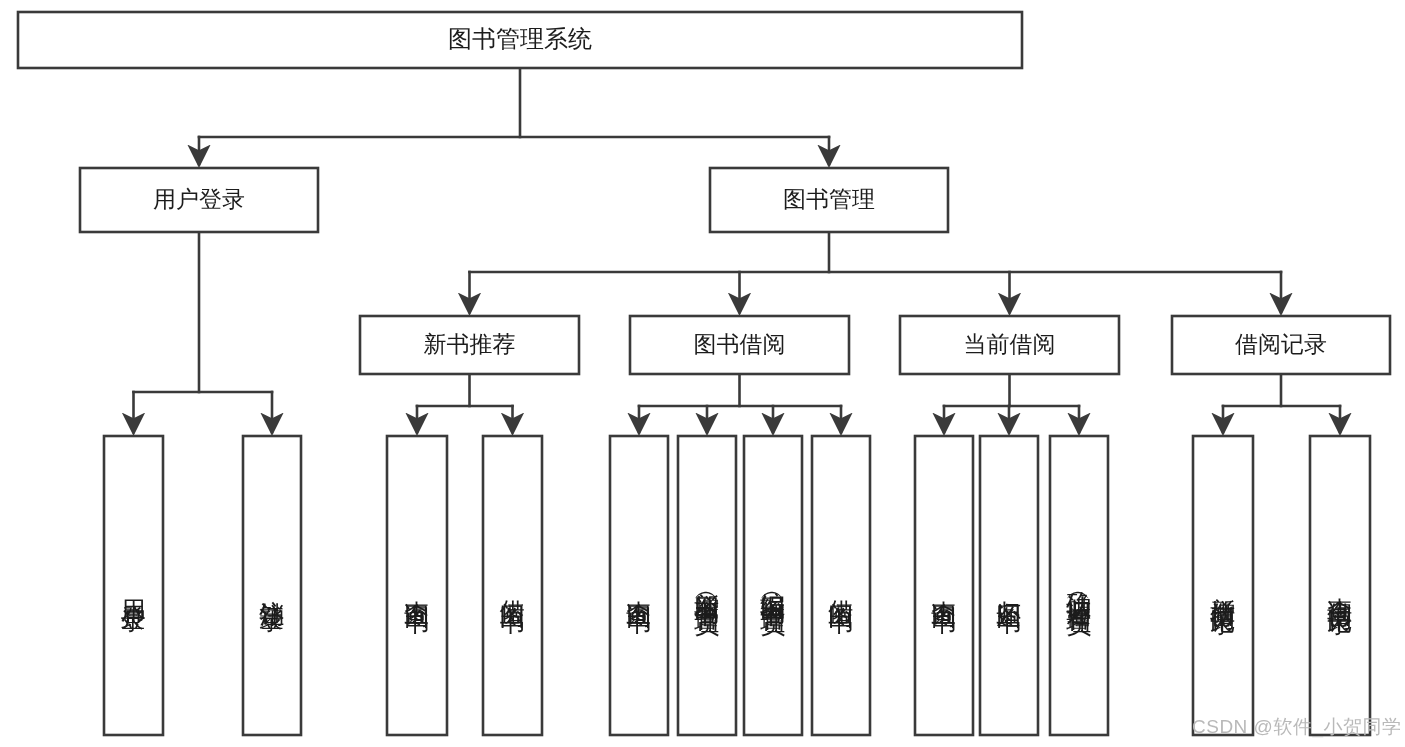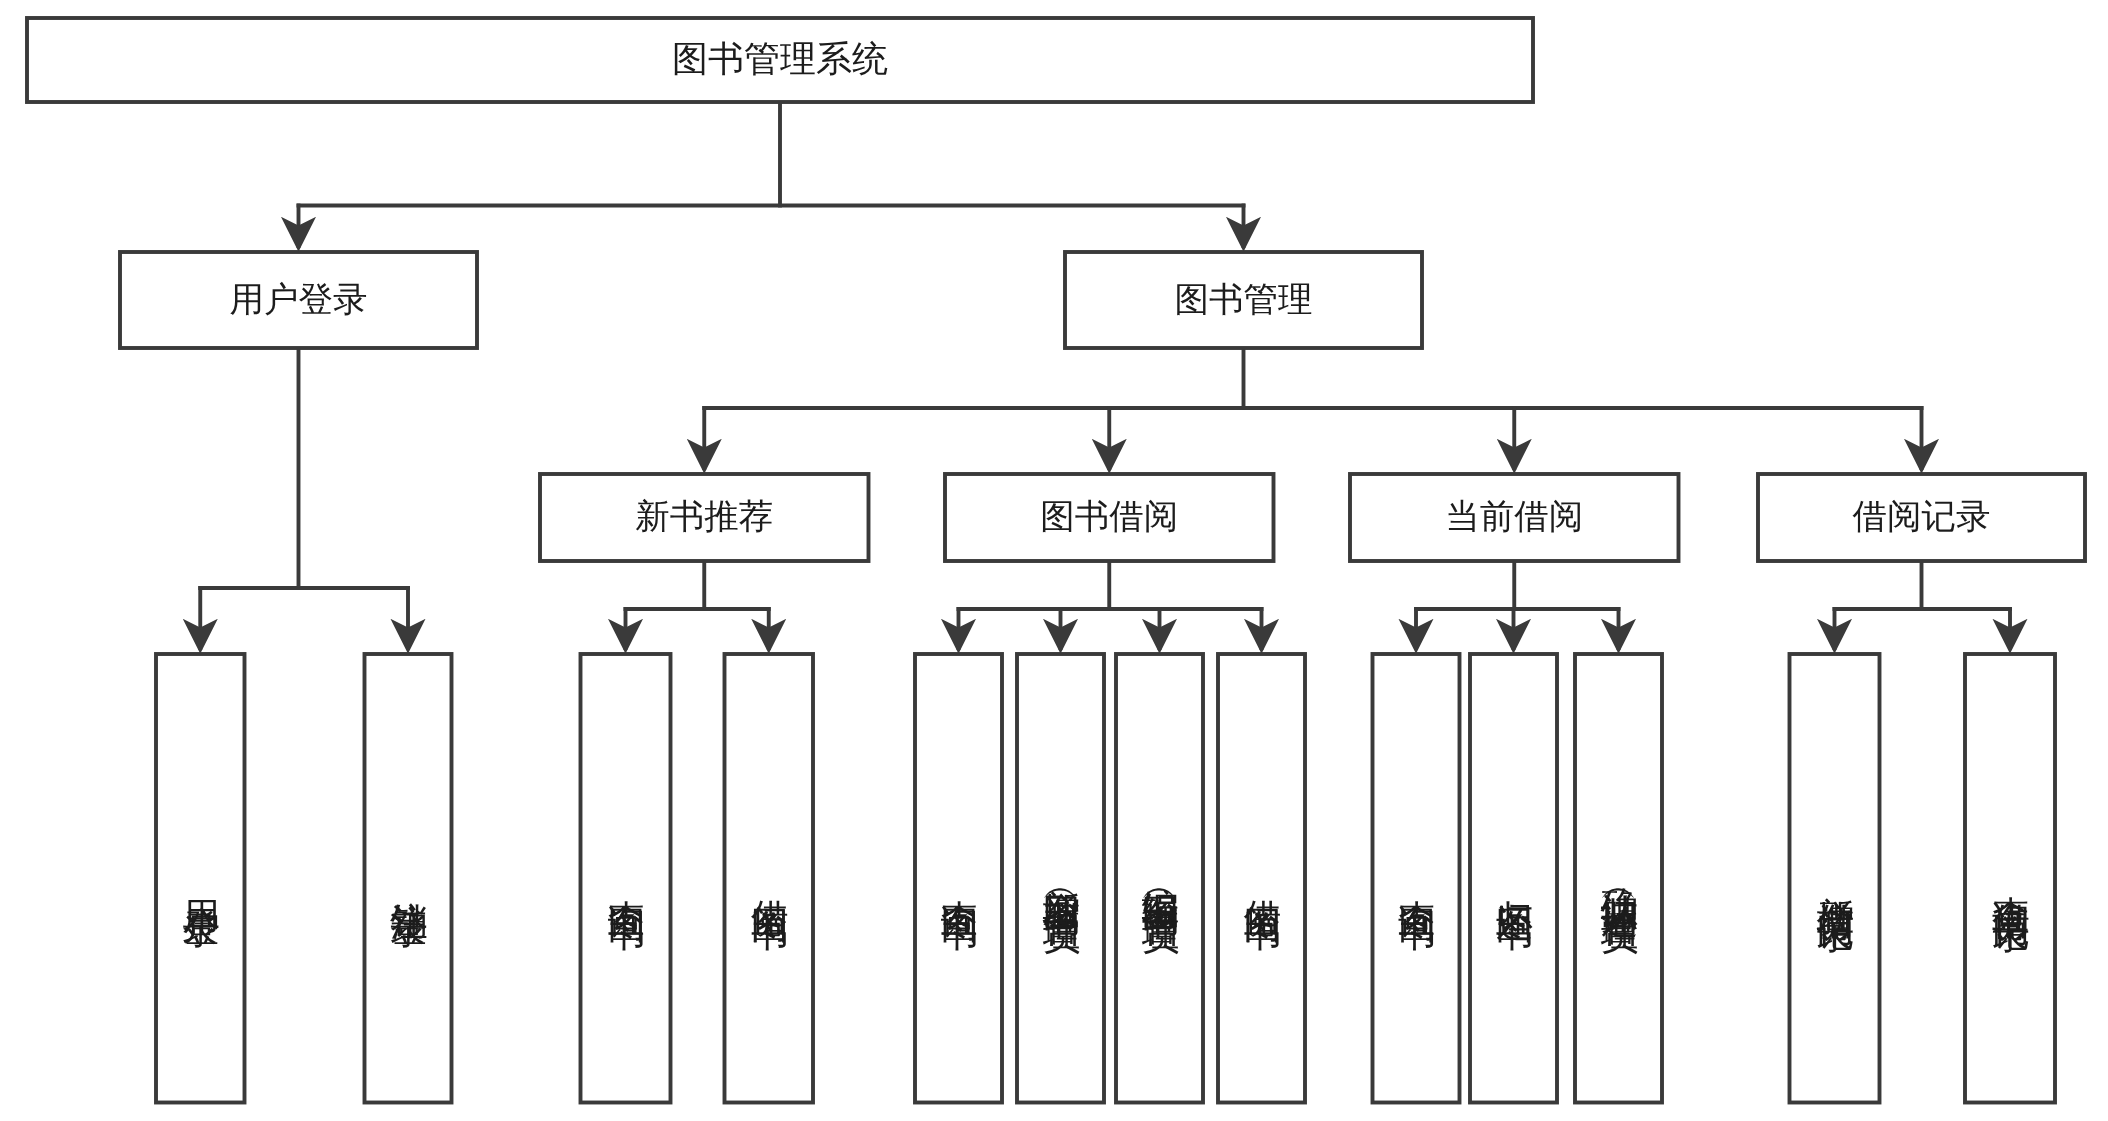--- a/index.html
+++ b/index.html
@@ -133,13 +133,14 @@
       <div class="vlabel" style="left: 678px; top: 436px; width: 58px; height: 299px;">新增图书（管理员）</div>
       <div class="vlabel" style="left: 744px; top: 436px; width: 58px; height: 299px;">编辑图书（管理员）</div>
       <div class="vlabel" style="left: 812px; top: 436px; width: 58px; height: 299px;">借阅图书</div>
       <div class="vlabel" style="left: 915px; top: 436px; width: 58px; height: 299px;">查询图书</div>
       <div class="vlabel" style="left: 980px; top: 436px; width: 58px; height: 299px;">归还图书</div>
       <div class="vlabel" style="left: 1050px; top: 436px; width: 58px; height: 299px;">确认归还（管理员）</div>
       <div class="vlabel" style="left: 1193px; top: 436px; width: 60px; height: 299px;">新增借阅记录</div>
       <div class="vlabel" style="left: 1310px; top: 436px; width: 60px; height: 299px;">查询借阅记录</div>
     </div>
 
+  <div class="watermark" style="left:1192px; top:714px;">CSDN @软件_小贺同学</div>
 </div>
 
 </body></html>

